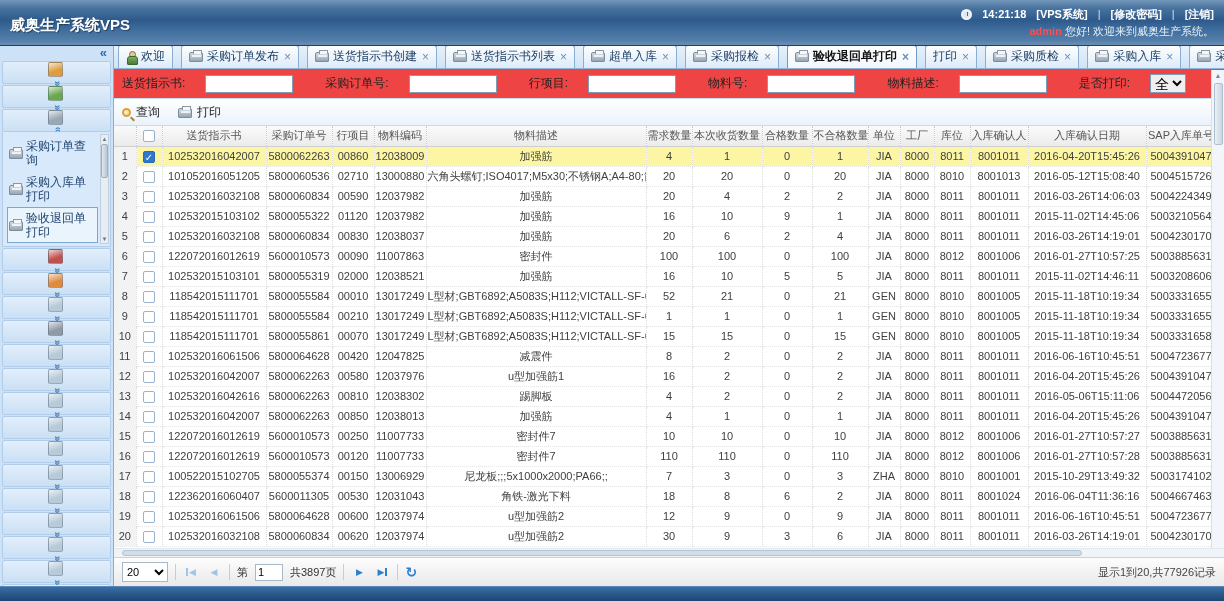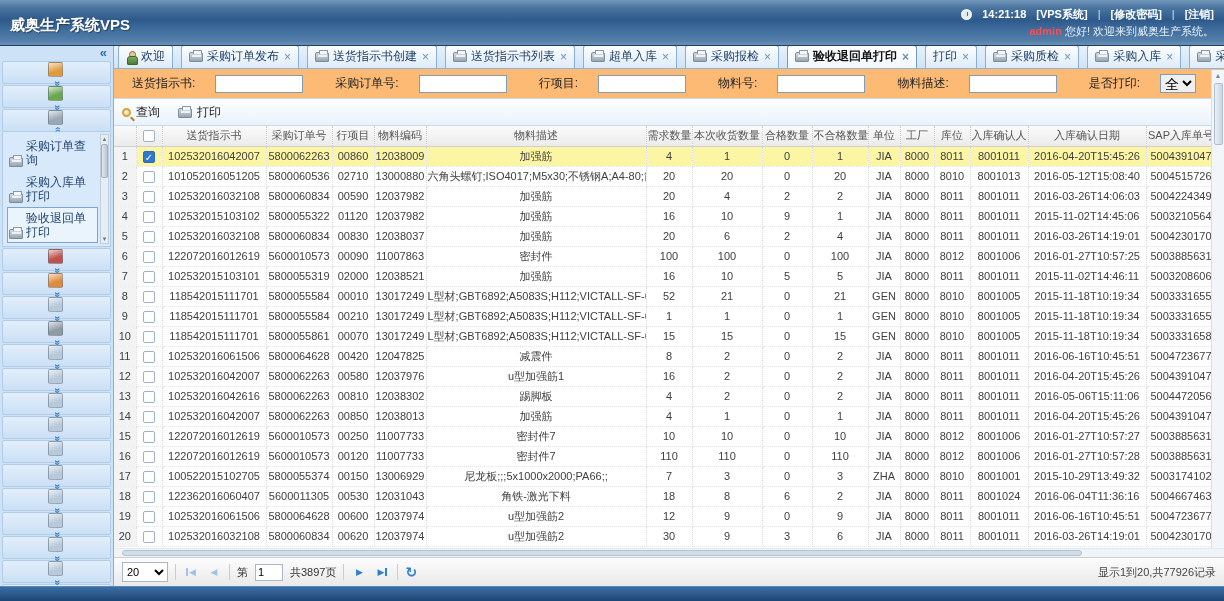--- a/index.html
+++ b/index.html
@@ -26,21 +26,21 @@
 
   
   .sidebar { width:114px; flex:0 0 114px; background:#cde2f6; border-right:1px solid #86aed6; display:flex; flex-direction:column; overflow:hidden; }
   .sidebar-top { height:15px; text-align:right; padding:0 6px; color:#2b6cb0; font-weight:bold; font-size:13px; line-height:14px; cursor:pointer; }
   .group { height:23px; margin:1px 2px 0 2px; background:linear-gradient(180deg,#e2eefb,#cbe0f5); border:1px solid #b1cde9; border-radius:2px; display:flex; align-items:center; padding:0 3px 0 4px; color:#1f3a66; cursor:pointer;flex-direction:column; }
   .group-label { flex:1; font-size:12px; white-space:nowrap; overflow:hidden; }
   .chev { color:#3b82c4; font-weight:bold; font-size:10px; letter-spacing:-2px; transform:rotate(90deg); display:inline-block; width:12px; text-align:center; }
   .chev.up { transform:rotate(-90deg); }
   .gicon { width:15px; height:14px; border-radius:2px; margin-right:4px; flex:0 0 15px; border:1px solid rgba(90,110,130,.5); }
   .submenu { margin:0 2px; background:#d7e9fa; border:1px solid #b1cde9; border-top:none; padding:3px 12px 3px 4px; position:relative; }
-  .subitem { display:flex; align-items:flex-end; gap:3px; color:#23446f; padding:3px 1px; line-height:14px; cursor:pointer; border:1px solid transparent; }
+  .subitem { display:flex; align-items:center; gap:3px; color:#23446f; padding:3px 1px; line-height:14px; cursor:pointer; border:1px solid transparent; }
   .subitem.selected { background:#e9f4fd; border:1px solid #7da7d0; }
   .subitem span.lbl { font-size:12px; }
   .sub-scroll { position:absolute; right:1px; top:2px; bottom:2px; width:9px; background:#e7edf4; border:1px solid #c3cedb; display:flex; flex-direction:column; align-items:center; font-size:6px; color:#6a7a8c; }
   .sub-thumb { width:7px; flex:0 0 34px; margin-top:1px; background:linear-gradient(90deg,#dfe6ee,#b9c6d5); border:1px solid #9fb0c2; border-radius:2px; }
   .sub-arr { line-height:8px; }
   .sub-arr.down { margin-top:auto; }
 
   
   .icon-printer { width:14px; height:10px; background:linear-gradient(#d5dde5,#97a5b3); border:1px solid #7f8d9a; border-radius:2px 2px 1px 1px; position:relative; flex:0 0 14px; display:inline-block; margin-top:1px; }
   .icon-printer::before { content:''; position:absolute; left:3px; top:-3px; width:7px; height:3px; background:#f5f7f9; border:1px solid #8b98a5; border-bottom:none; }
@@ -52,21 +52,21 @@
   
   .content { flex:1; display:flex; flex-direction:column; min-width:0; position:relative; background:#fff; }
 
   
   .tabstrip { height:23px; flex:0 0 23px; background:linear-gradient(#e7f1fb,#cfe3f6); border-bottom:1px solid #8fb4d8; display:flex; align-items:flex-end; padding-left:4px; gap:8px; overflow:hidden; }
   .tab { display:flex; align-items:center; gap:4px; border:1px solid #89aed2; border-bottom:none; border-radius:3px 3px 0 0; background:linear-gradient(#fdfeff,#ddebf9); padding:2px 7px 3px 7px; font-size:12px; color:#1f3f66; white-space:nowrap; cursor:pointer; }
   .tab.active { background:linear-gradient(#ffffff,#f0f7fd); font-weight:bold; color:#111; border-color:#6f9cc6; }
   .tab-close { color:#6b90b8; font-size:12px; line-height:10px; margin-left:1px; cursor:pointer; }
 
   
-  .filterbar { height:30px; flex:0 0 30px; background:#fdba74; border-bottom:1px solid #c8dcef; display:flex; align-items:center; padding:0 16px;gap:20px; }
+  .filterbar { height:30px; flex:0 0 30px; background:#ef4444; border-bottom:1px solid #c8dcef; display:flex; align-items:center; padding:0 6px;gap:20px; }
   .f-label { color:#222; font-size:12px; margin-left:12px; white-space:nowrap; }
   .f-label:first-child { margin-left:2px; }
   .filterbar input[type=text] { width:88px; height:18px; border:1px solid #7f9db9; font-size:12px; padding:0 2px; }
   .filterbar select { width:36px; height:19px; border:1px solid #7f9db9; font-size:14px; }
 
   
   .toolbar { height:27px; flex:0 0 27px; background:linear-gradient(#ffffff,#e9f2fb); border-bottom:1px solid #c8dcef; display:flex; align-items:center; padding:0 8px; gap:18px; }
   .tool-btn { display:flex; align-items:center; gap:5px; font-size:12px; color:#222; cursor:pointer; }
   .icon-magnifier { width:9px; height:9px; border:2px solid #d8a13a; border-radius:50%; position:relative; display:inline-block; background:radial-gradient(circle at 35% 35%, #fdf4df, #f0cf8e); }
   .icon-magnifier::after { content:''; position:absolute; width:5px; height:2px; background:#b0822a; transform:rotate(45deg); left:6px; top:8px; }

